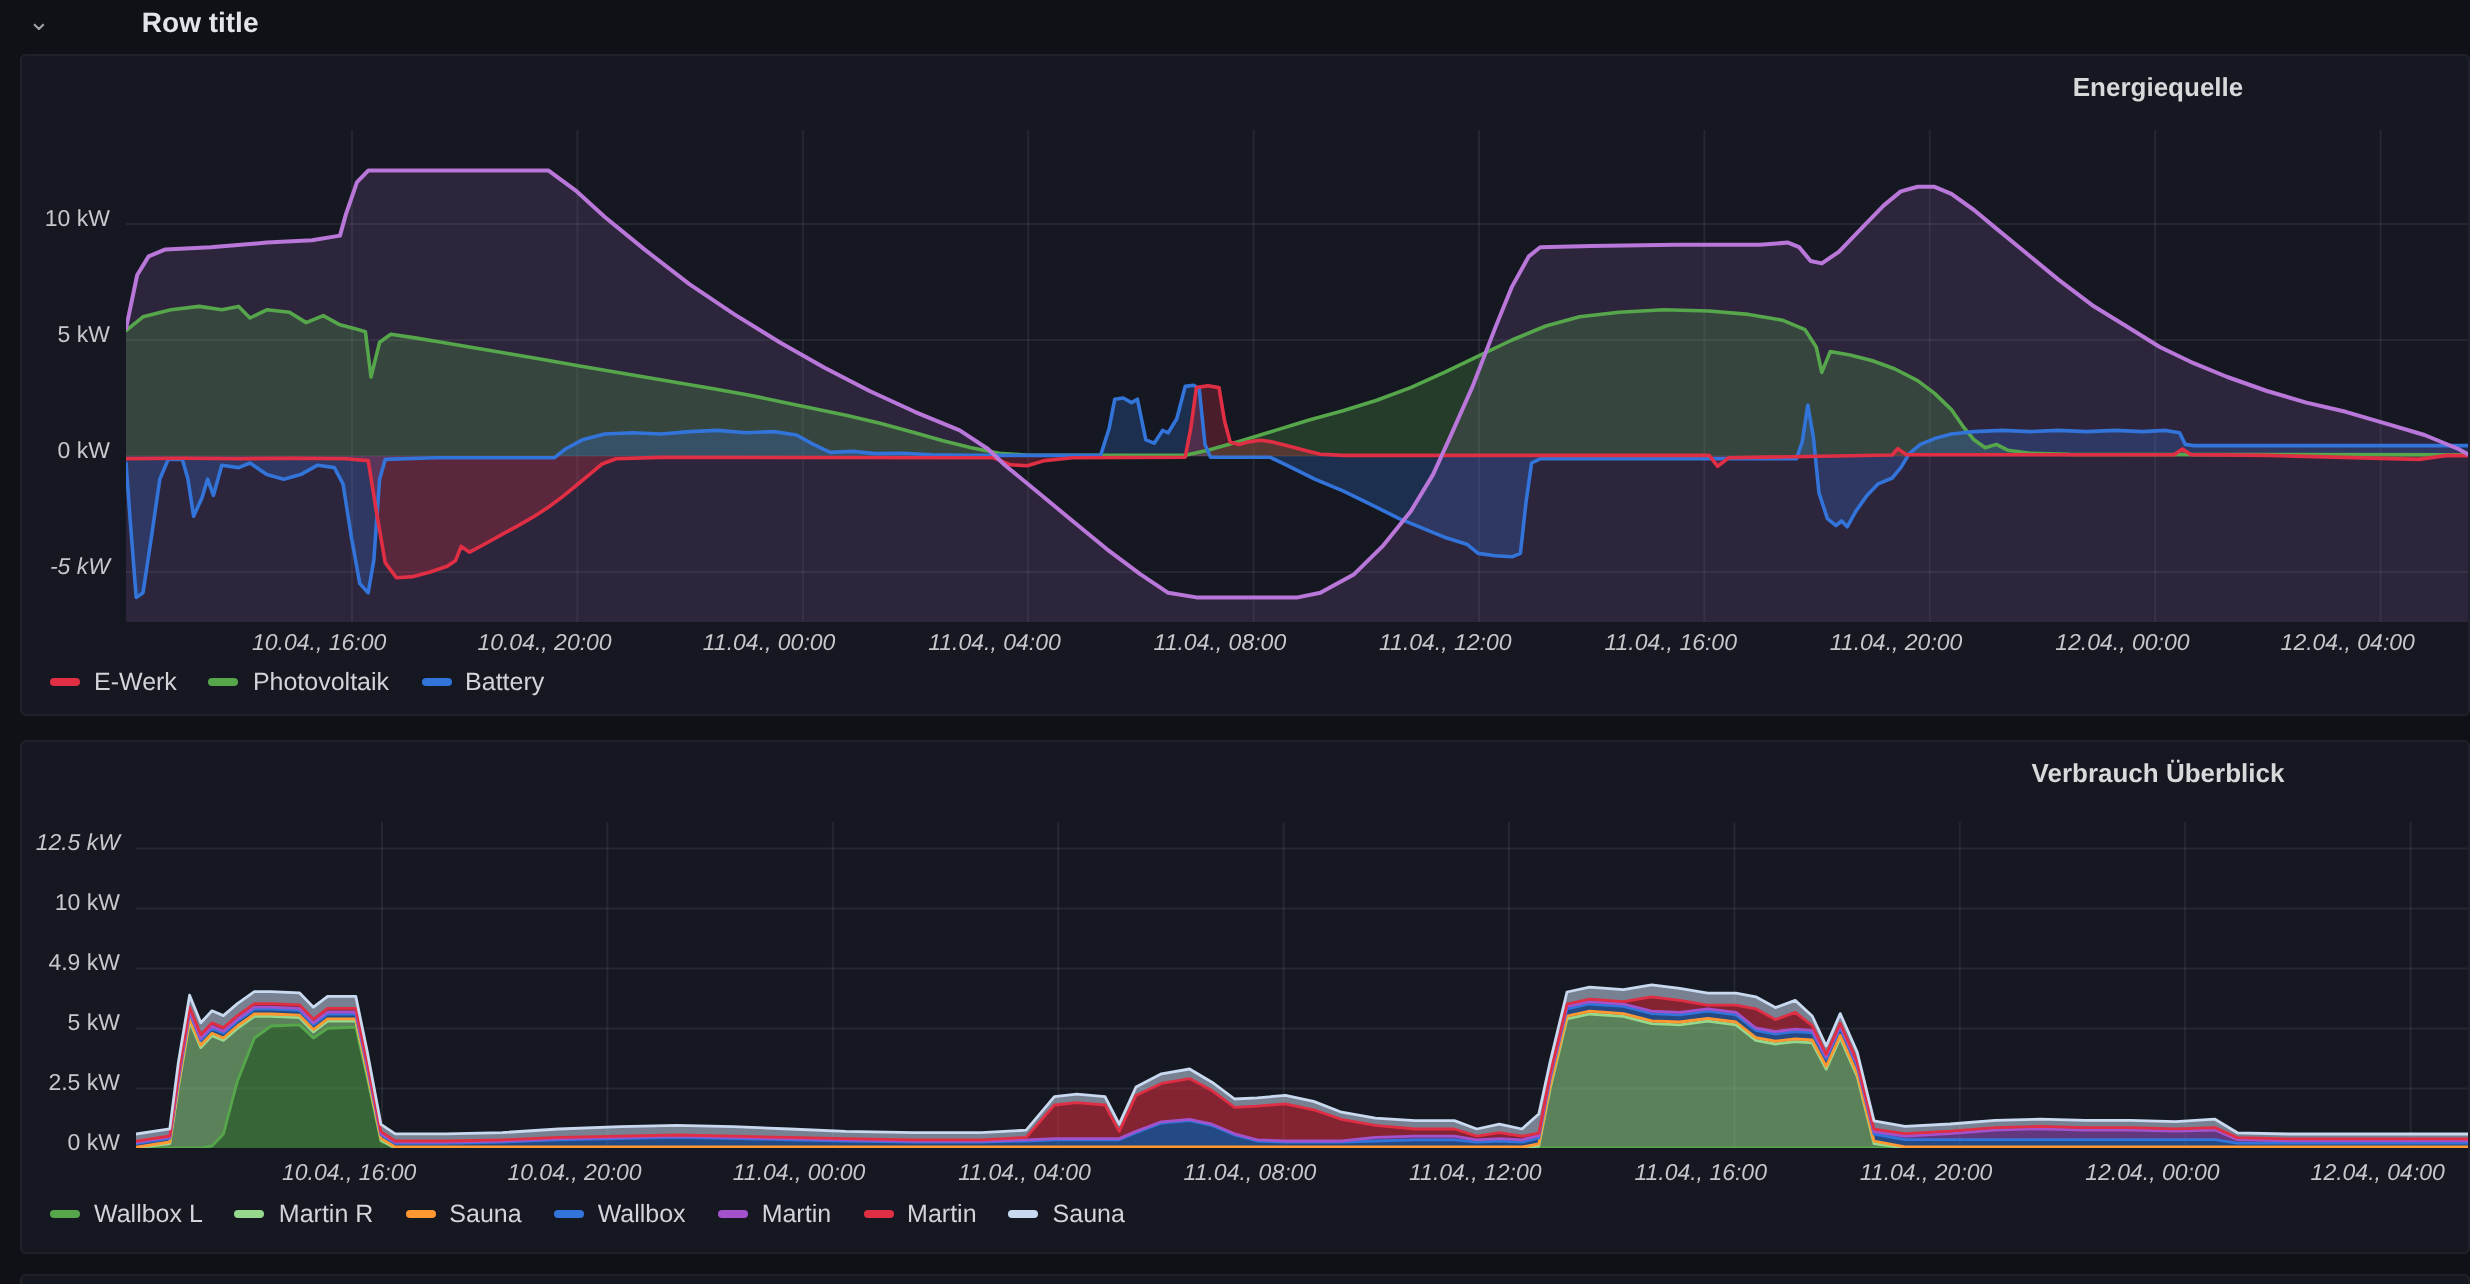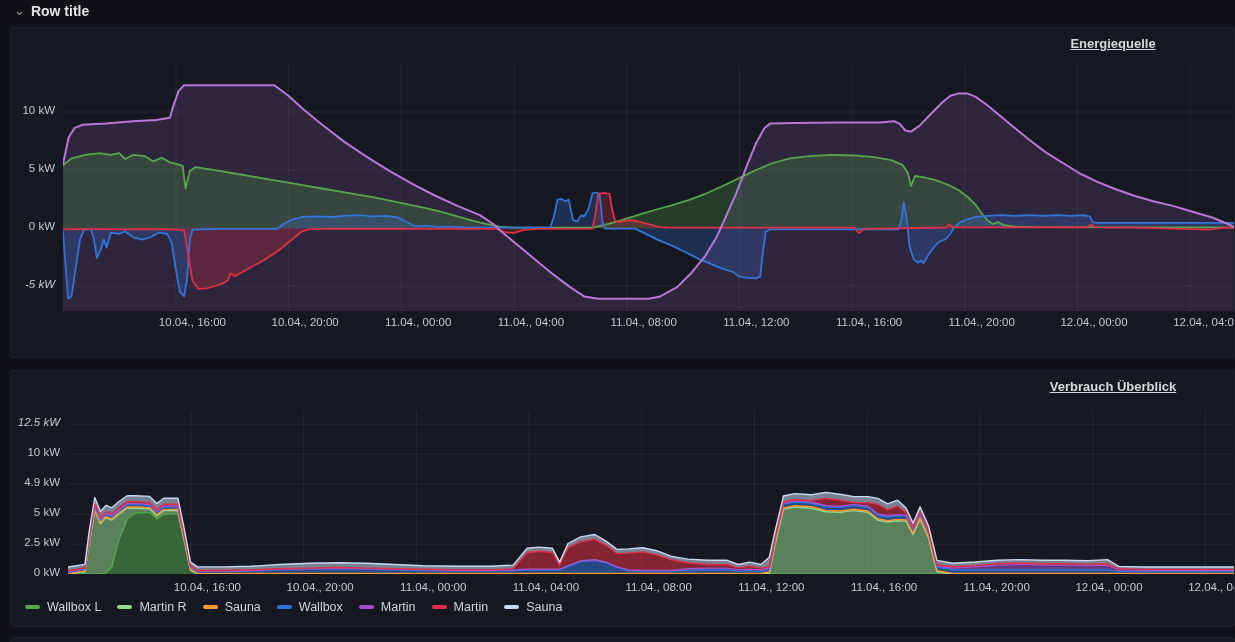--- a/index.html
+++ b/index.html
@@ -1,29 +1,29 @@
 <!DOCTYPE html>
 <html><head>
 <meta charset="utf-8">
 <style>
   html,body{margin:0;padding:0;background:#101116;}
   body{width:1235px;height:642px;overflow:hidden;position:relative;
        font-family:"Liberation Sans", sans-serif;-webkit-font-smoothing:antialiased;}
   .row-header{position:absolute;left:0;top:0;width:100%;height:22px;display:flex;align-items:center;}
   .row-chevron{color:#9aa0a6;font-size:13px;margin:0 6px 0 14px;line-height:10px;}
-  .row-title{color:#e3e4e8;font-size:14px;font-weight:700;}
+  .row-title{color:#e3e4e8;font-size:14px;font-weight:700;margin-left:40px;}
   .panel{position:absolute;left:10px;width:1225px;background:#151821;border:1px solid #1f222a;
          border-radius:3px;overflow:hidden;box-sizing:border-box;}
-  .panel-title{position:absolute;left:1002px;top:8px;width:200px;text-align:center;
-               color:#d8d9da;font-size:13px;font-weight:700;text-decoration:underline;}
+  .panel-title{position:absolute;left:968px;top:8px;width:200px;text-align:center;
+               color:#d8d9da;font-size:13px;font-weight:700;}
   .plot{position:absolute;}
   .grid{stroke:rgba(255,255,255,0.065);stroke-width:1;}
   .sline{fill:none;stroke-linejoin:round;stroke-linecap:round;}
   .ylab{position:absolute;color:#c7c8cc;font-size:11.5px;text-align:right;width:100%;}
-  .xlab{position:absolute;color:#c7c8cc;font-size:11.5px;width:100px;text-align:right;}
+  .xlab{position:absolute;color:#c7c8cc;font-size:11.5px;width:100px;text-align:left;font-style:italic;}
   .legend{position:absolute;display:flex;align-items:center;gap:16px;}
   .legend-item{display:flex;align-items:center;gap:7px;cursor:pointer;}
   .legend-swatch{width:15px;height:4px;border-radius:2px;display:inline-block;}
   .legend-label{color:#d2d4d8;font-size:12.5px;}
   .panel-stub{position:absolute;left:10px;top:637px;width:1225px;height:10px;background:#151821;
               border:1px solid #1f222a;border-radius:3px 3px 0 0;box-sizing:border-box;}
 </style>
 </head>
 <body>
 
@@ -53,20 +53,34 @@
       <path d="M0 99.2 L5.6 72.5 L11.3 63.2 L19.7 59.7 L42.3 58.6 L70.4 56.3 L93 55.1 L107 52.8 L109.9 42.3 L115.5 26.1 L121.1 20.3 L211.3 20.3 L225.4 30.7 L239.4 43.5 L259.2 59.7 L281.7 77.1 L304.2 92.2 L326.8 106.1 L349.3 118.9 L371.8 130.5 L394.4 140.9 L416.9 150.2 L431 159.5 L439.5 167.6 L456.4 181.5 L473.3 195.5 L490.2 209.4 L507.1 222.1 L521.1 231.4 L535.2 233.7 L585.9 233.7 L597.2 231.4 L614.1 222.1 L628.2 208.2 L642.3 190.8 L653.5 172.3 L662 153.7 L673.3 128.2 L684.5 99.2 L693 78.3 L701.4 63.2 L707.1 58.6 L732.4 58 L774.7 57.4 L816.9 57.4 L831 56.3 L836.6 58.6 L842.3 65.5 L847.9 66.7 L856.4 60.9 L867.6 49.3 L878.9 37.7 L887.4 30.7 L895.8 28.4 L904.3 28.4 L912.7 31.9 L924 40 L935.2 49.3 L949.3 60.9 L966.2 74.8 L983.1 87.6 L1000 98 L1016.9 108.5 L1033.8 116.6 L1050.7 123.5 L1070.5 130.5 L1090.2 136.3 L1109.9 140.9 L1129.6 146.7 L1149.3 152.5 L1166.2 159.5 L1174.7 164.1 L1191.6 172.3 L1191.6 246 L0 246 Z" fill="rgba(184,119,217,0.14)"></path>
       <path d="M0 100.3 L8.5 93.4 L22.5 89.9 L36.6 88.2 L47.9 89.9 L56.3 88.2 L62 94 L70.4 89.9 L81.7 91.1 L90.1 96.3 L98.6 92.8 L107 97.4 L114.1 99.2 L119.7 100.9 L122.5 123.5 L126.8 106.1 L132.4 102.1 L143.7 103.8 L157.8 106.1 L174.7 109 L191.6 111.9 L208.5 114.8 L225.4 117.7 L242.3 120.6 L259.2 123.5 L276.1 126.4 L293 129.3 L309.9 132.2 L326.8 135.7 L343.7 139.2 L360.6 142.7 L377.5 146.7 L394.4 151.4 L408.5 155.4 L422.6 158.9 L436.6 161.6 L450.7 162.6 L529.6 162.6 L540.9 160.1 L557.8 155.4 L574.7 150.2 L591.6 145 L608.5 140.4 L625.4 135.1 L642.3 128.8 L659.2 121.2 L676.1 113.1 L693 105 L709.9 98 L726.8 93.4 L746.5 91.1 L769 89.9 L791.6 90.5 L811.3 92.2 L828.2 95.1 L839.5 99.8 L845.1 108.5 L847.9 121.2 L852.1 110.8 L862 112.5 L873.3 115.4 L884.5 119.5 L895.8 125.3 L904.3 131.7 L912.7 139.8 L918.3 147.9 L924 154.9 L929.6 158.9 L935.2 157.2 L940.9 160.1 L952.1 161.6 L971.9 162.2 L1191.6 162.4 L1191.6 163 L0 163 Z" fill="rgba(86,166,75,0.25)"></path>
       <path d="M0 166.5 L2.3 197.8 L5.1 233.7 L8.5 231.4 L12.7 203.6 L16.9 174.6 L21.1 164.7 L28.2 164.7 L31 174.6 L33.8 193.1 L38 183.9 L40.8 174.6 L43.7 182.7 L47.9 167.6 L56.3 168.8 L62 166.5 L70.4 172.3 L78.9 174.6 L87.3 172.3 L95.8 167.6 L104.2 168.8 L108.5 176.9 L112.7 203.6 L116.9 226.8 L121.1 231.4 L123.9 215.2 L126.8 174.6 L129.6 164.7 L154.9 163.9 L214.1 163.9 L219.7 159.5 L228.2 154.9 L239.4 152 L253.5 151.4 L267.6 152 L281.7 150.8 L295.8 150.2 L309.9 151.4 L324 150.8 L335.2 152.5 L343.7 157.2 L352.1 161.2 L363.4 160.7 L374.7 161.8 L388.7 161.6 L402.8 162.4 L422.6 162.7 L487.3 162.7 L491.6 149.1 L494.4 134.6 L498.6 134 L502.8 136.3 L505.7 134.6 L509.9 154.9 L514.1 156.6 L518.3 150.2 L521.1 151.4 L525.4 144.4 L529.6 128.2 L533.8 127.6 L536.6 129.3 L539.5 157.2 L542.3 163.6 L571.9 163.6 L580.3 167.6 L594.4 174.6 L608.5 180.4 L622.6 187.3 L636.6 194.3 L647.9 198.9 L659.2 203.6 L670.4 207.1 L676.1 211.7 L684.5 212.9 L693 213.4 L697.2 211.7 L700 186.2 L702.8 166.5 L707.1 164.4 L835.2 164.4 L838.1 156 L840.9 137.5 L843.7 153.7 L846.5 181.5 L850.7 194.3 L855 197.8 L857.8 195.5 L860.6 198.4 L864.8 190.8 L870.5 182.7 L876.1 176.9 L883.1 174 L887.4 168.8 L891.6 161.8 L897.2 157.2 L904.3 154.3 L912.7 152 L924 150.8 L938.1 150.2 L952.1 150.8 L966.2 150.2 L980.3 150.8 L994.4 150.2 L1008.5 150.8 L1019.8 150.2 L1026.8 151.4 L1029.6 157.2 L1033.8 157.8 L1191.6 157.8 L1191.6 163 L0 163 Z" fill="rgba(50,116,217,0.25)"></path>
       <path d="M0 164.4 L28.2 164.1 L56.3 164.4 L84.5 164.1 L109.9 164.4 L121.1 165.3 L125.4 192 L129.6 216.3 L135.2 223.9 L143.7 223.3 L152.1 221 L160.6 218.1 L164.8 215.2 L167.6 208.2 L171.8 211.1 L180.3 206.5 L188.7 201.8 L197.2 197.2 L204.2 193.1 L211.3 188.5 L218.3 183.3 L225.4 177.5 L232.4 171.7 L238 167 L245.1 164.4 L267.6 163.7 L433.8 163.9 L442.3 167.4 L450.7 167.9 L459.2 165.3 L473.3 163.9 L529.6 163.6 L532.4 149.1 L535.2 128.8 L540.9 127.9 L546.5 128.8 L549.3 145.6 L552.1 156 L556.4 157.2 L562 155.8 L567.6 155.1 L573.3 156 L581.7 158.1 L590.2 160.4 L597.2 162.1 L608.5 162.7 L791.6 162.7 L795.8 168.2 L801.4 163.9 L883.1 162.5 L885.9 159.3 L890.2 162.4 L1024 162.4 L1028.2 159.5 L1032.4 162.3 L1070.5 162.7 L1146.5 164.7 L1160.6 162.7 L1191.6 163 L1191.6 163 L0 163 Z" fill="rgba(224,47,68,0.26)"></path>
       <path d="M0 100.3 L8.5 93.4 L22.5 89.9 L36.6 88.2 L47.9 89.9 L56.3 88.2 L62 94 L70.4 89.9 L81.7 91.1 L90.1 96.3 L98.6 92.8 L107 97.4 L114.1 99.2 L119.7 100.9 L122.5 123.5 L126.8 106.1 L132.4 102.1 L143.7 103.8 L157.8 106.1 L174.7 109 L191.6 111.9 L208.5 114.8 L225.4 117.7 L242.3 120.6 L259.2 123.5 L276.1 126.4 L293 129.3 L309.9 132.2 L326.8 135.7 L343.7 139.2 L360.6 142.7 L377.5 146.7 L394.4 151.4 L408.5 155.4 L422.6 158.9 L436.6 161.6 L450.7 162.6 L529.6 162.6 L540.9 160.1 L557.8 155.4 L574.7 150.2 L591.6 145 L608.5 140.4 L625.4 135.1 L642.3 128.8 L659.2 121.2 L676.1 113.1 L693 105 L709.9 98 L726.8 93.4 L746.5 91.1 L769 89.9 L791.6 90.5 L811.3 92.2 L828.2 95.1 L839.5 99.8 L845.1 108.5 L847.9 121.2 L852.1 110.8 L862 112.5 L873.3 115.4 L884.5 119.5 L895.8 125.3 L904.3 131.7 L912.7 139.8 L918.3 147.9 L924 154.9 L929.6 158.9 L935.2 157.2 L940.9 160.1 L952.1 161.6 L971.9 162.2 L1191.6 162.4" class="sline" stroke="#56A64B" stroke-width="1.8"></path>
       <path d="M0 166.5 L2.3 197.8 L5.1 233.7 L8.5 231.4 L12.7 203.6 L16.9 174.6 L21.1 164.7 L28.2 164.7 L31 174.6 L33.8 193.1 L38 183.9 L40.8 174.6 L43.7 182.7 L47.9 167.6 L56.3 168.8 L62 166.5 L70.4 172.3 L78.9 174.6 L87.3 172.3 L95.8 167.6 L104.2 168.8 L108.5 176.9 L112.7 203.6 L116.9 226.8 L121.1 231.4 L123.9 215.2 L126.8 174.6 L129.6 164.7 L154.9 163.9 L214.1 163.9 L219.7 159.5 L228.2 154.9 L239.4 152 L253.5 151.4 L267.6 152 L281.7 150.8 L295.8 150.2 L309.9 151.4 L324 150.8 L335.2 152.5 L343.7 157.2 L352.1 161.2 L363.4 160.7 L374.7 161.8 L388.7 161.6 L402.8 162.4 L422.6 162.7 L487.3 162.7 L491.6 149.1 L494.4 134.6 L498.6 134 L502.8 136.3 L505.7 134.6 L509.9 154.9 L514.1 156.6 L518.3 150.2 L521.1 151.4 L525.4 144.4 L529.6 128.2 L533.8 127.6 L536.6 129.3 L539.5 157.2 L542.3 163.6 L571.9 163.6 L580.3 167.6 L594.4 174.6 L608.5 180.4 L622.6 187.3 L636.6 194.3 L647.9 198.9 L659.2 203.6 L670.4 207.1 L676.1 211.7 L684.5 212.9 L693 213.4 L697.2 211.7 L700 186.2 L702.8 166.5 L707.1 164.4 L835.2 164.4 L838.1 156 L840.9 137.5 L843.7 153.7 L846.5 181.5 L850.7 194.3 L855 197.8 L857.8 195.5 L860.6 198.4 L864.8 190.8 L870.5 182.7 L876.1 176.9 L883.1 174 L887.4 168.8 L891.6 161.8 L897.2 157.2 L904.3 154.3 L912.7 152 L924 150.8 L938.1 150.2 L952.1 150.8 L966.2 150.2 L980.3 150.8 L994.4 150.2 L1008.5 150.8 L1019.8 150.2 L1026.8 151.4 L1029.6 157.2 L1033.8 157.8 L1191.6 157.8" class="sline" stroke="#3274D9" stroke-width="1.8"></path>
       <path d="M0 164.4 L28.2 164.1 L56.3 164.4 L84.5 164.1 L109.9 164.4 L121.1 165.3 L125.4 192 L129.6 216.3 L135.2 223.9 L143.7 223.3 L152.1 221 L160.6 218.1 L164.8 215.2 L167.6 208.2 L171.8 211.1 L180.3 206.5 L188.7 201.8 L197.2 197.2 L204.2 193.1 L211.3 188.5 L218.3 183.3 L225.4 177.5 L232.4 171.7 L238 167 L245.1 164.4 L267.6 163.7 L433.8 163.9 L442.3 167.4 L450.7 167.9 L459.2 165.3 L473.3 163.9 L529.6 163.6 L532.4 149.1 L535.2 128.8 L540.9 127.9 L546.5 128.8 L549.3 145.6 L552.1 156 L556.4 157.2 L562 155.8 L567.6 155.1 L573.3 156 L581.7 158.1 L590.2 160.4 L597.2 162.1 L608.5 162.7 L791.6 162.7 L795.8 168.2 L801.4 163.9 L883.1 162.5 L885.9 159.3 L890.2 162.4 L1024 162.4 L1028.2 159.5 L1032.4 162.3 L1070.5 162.7 L1146.5 164.7 L1160.6 162.7 L1191.6 163" class="sline" stroke="#E02F44" stroke-width="1.8"></path>
       <path d="M0 99.2 L5.6 72.5 L11.3 63.2 L19.7 59.7 L42.3 58.6 L70.4 56.3 L93 55.1 L107 52.8 L109.9 42.3 L115.5 26.1 L121.1 20.3 L211.3 20.3 L225.4 30.7 L239.4 43.5 L259.2 59.7 L281.7 77.1 L304.2 92.2 L326.8 106.1 L349.3 118.9 L371.8 130.5 L394.4 140.9 L416.9 150.2 L431 159.5 L439.5 167.6 L456.4 181.5 L473.3 195.5 L490.2 209.4 L507.1 222.1 L521.1 231.4 L535.2 233.7 L585.9 233.7 L597.2 231.4 L614.1 222.1 L628.2 208.2 L642.3 190.8 L653.5 172.3 L662 153.7 L673.3 128.2 L684.5 99.2 L693 78.3 L701.4 63.2 L707.1 58.6 L732.4 58 L774.7 57.4 L816.9 57.4 L831 56.3 L836.6 58.6 L842.3 65.5 L847.9 66.7 L856.4 60.9 L867.6 49.3 L878.9 37.7 L887.4 30.7 L895.8 28.4 L904.3 28.4 L912.7 31.9 L924 40 L935.2 49.3 L949.3 60.9 L966.2 74.8 L983.1 87.6 L1000 98 L1016.9 108.5 L1033.8 116.6 L1050.7 123.5 L1070.5 130.5 L1090.2 136.3 L1109.9 140.9 L1129.6 146.7 L1149.3 152.5 L1166.2 159.5 L1174.7 164.1 L1191.6 172.3" class="sline" stroke="#B877D9" stroke-width="2"></path>
     </svg>
   <div id="x0"></div>
+  <div class="legend" id="legend0" style="left:14px;top:306px;">
+      <span class="legend-item">
+        <span class="legend-swatch" style="background: rgb(224, 47, 68);"></span>
+        <span class="legend-label">E-Werk</span>
+      </span>
+      <span class="legend-item">
+        <span class="legend-swatch" style="background: rgb(86, 166, 75);"></span>
+        <span class="legend-label">Photovoltaik</span>
+      </span>
+      <span class="legend-item">
+        <span class="legend-swatch" style="background: rgb(50, 116, 217);"></span>
+        <span class="legend-label">Battery</span>
+      </span>
+    </div>
 <div class="xlab" style="left: 115px; top: 288px;">10.04., 16:00</div>
     <div class="xlab" style="left: 227.7px; top: 288px;">10.04., 20:00</div>
     <div class="xlab" style="left: 340.4px; top: 288px;">11.04., 00:00</div>
     <div class="xlab" style="left: 453.1px; top: 288px;">11.04., 04:00</div>
     <div class="xlab" style="left: 565.8px; top: 288px;">11.04., 08:00</div>
     <div class="xlab" style="left: 678.5px; top: 288px;">11.04., 12:00</div>
     <div class="xlab" style="left: 791.2px; top: 288px;">11.04., 16:00</div>
     <div class="xlab" style="left: 903.9px; top: 288px;">11.04., 20:00</div>
     <div class="xlab" style="left: 1016.6px; top: 288px;">12.04., 00:00</div>
     <div class="xlab" style="left: 1129.3px; top: 288px;">12.04., 04:00</div>

